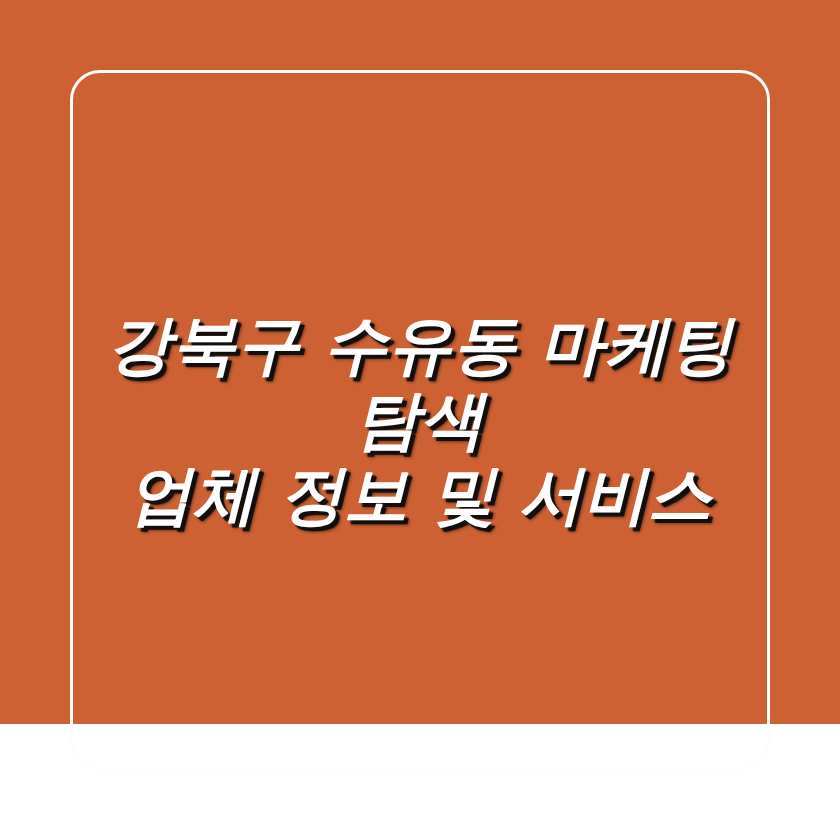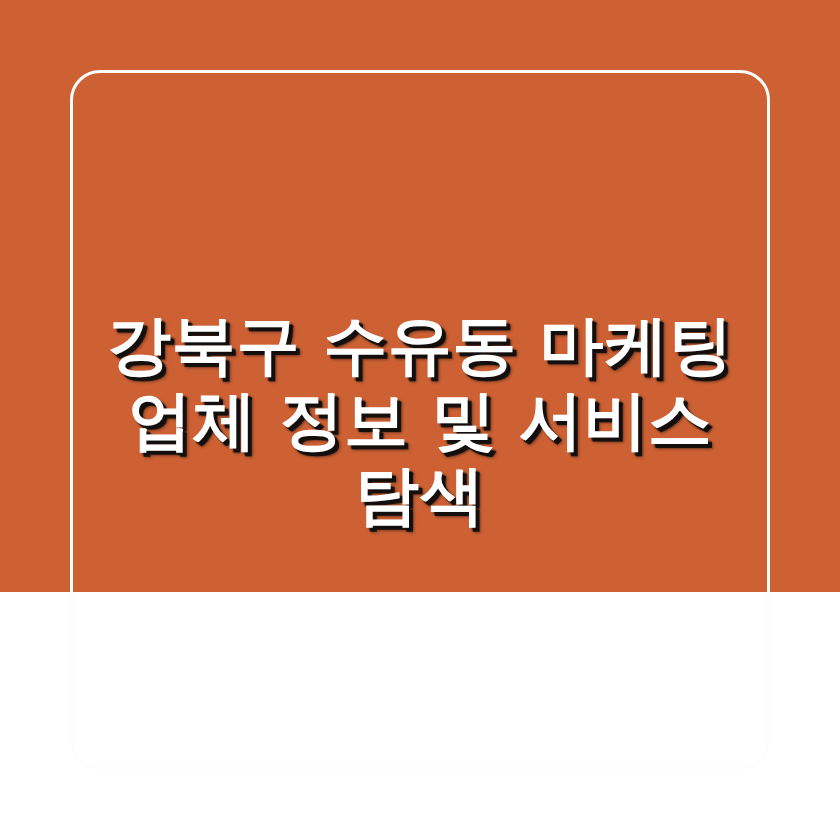--- a/index.html
+++ b/index.html
@@ -10,23 +10,24 @@
   body {
     width: 840px;
     height: 840px;
     overflow: hidden;
     font-family: "DejaVu Sans", "Liberation Sans", sans-serif;
   }
 
   #thumbnail-canvas {
     position: relative;
     width: 840px;
-    height: 592px;
+    height: 724px;
     background: #CD6134;
     box-sizing: border-box;
+    font-style: italic;
   }
 
   
   #card-frame {
     position: absolute;
     left: 70px;
     top: 70px;
     width: 700px;
     height: 700px;
     box-sizing: border-box;
@@ -66,19 +67,19 @@
 </style>
 </head>
 <body>
 
 <div id="thumbnail-canvas">
 
   <div id="card-frame">
 
     <div id="title-block">
       <span class="title-line line-1">강북구 수유동 마케팅</span>
+      <span class="title-line line-3">탐색</span>
       <span class="title-line line-2">업체 정보 및 서비스</span>
-      <span class="title-line line-3">탐색</span>
     </div>
 
   </div>
 
 </div>
 
 </body></html>

